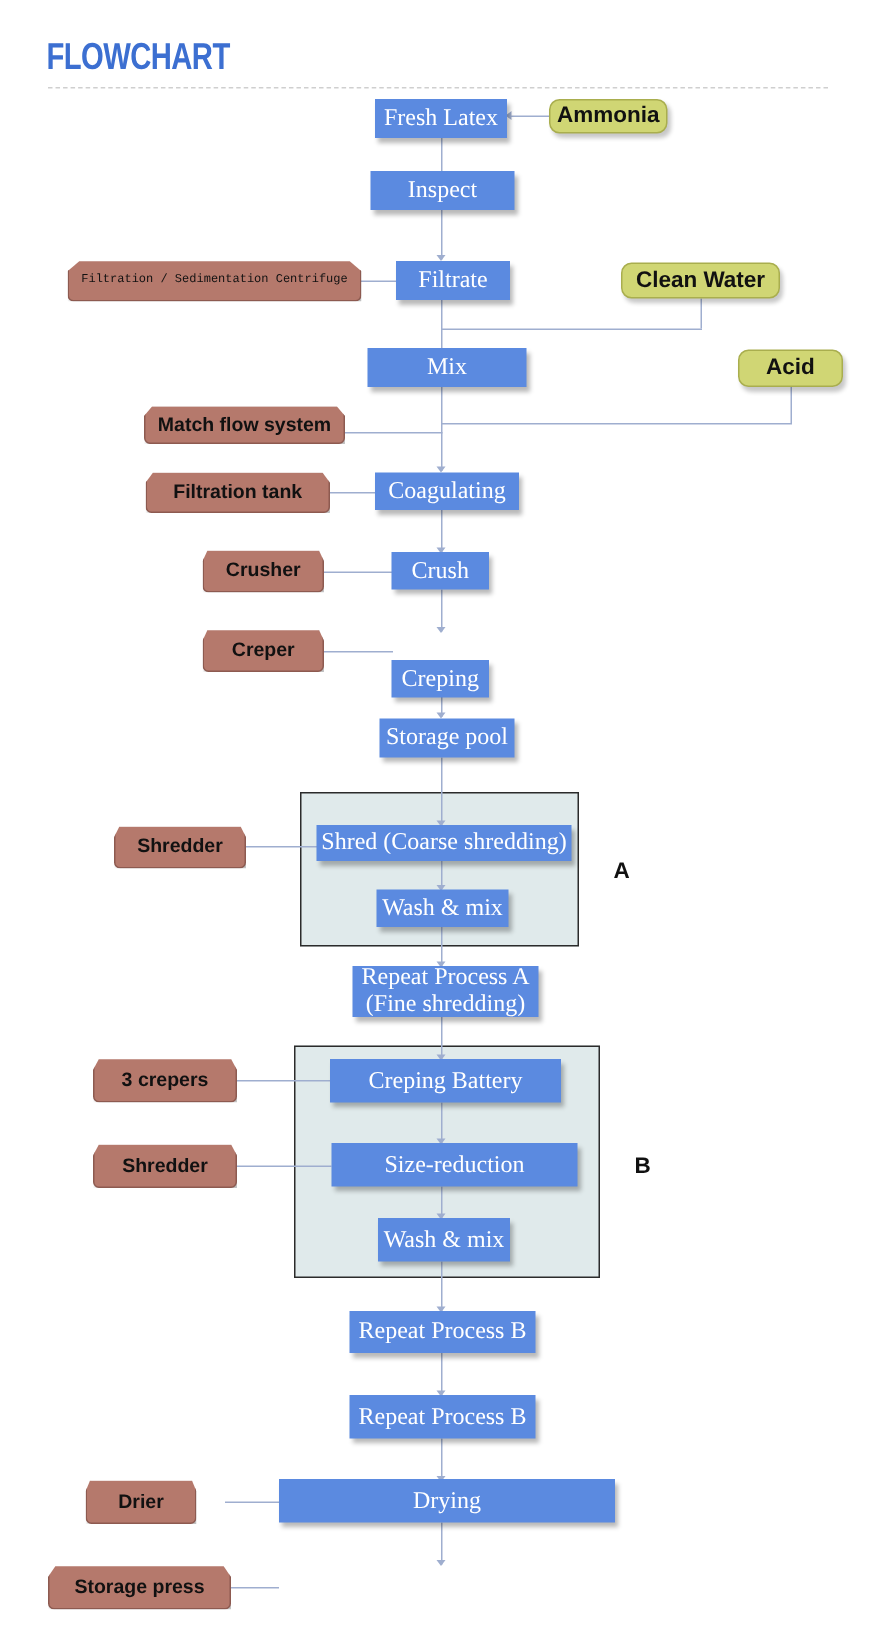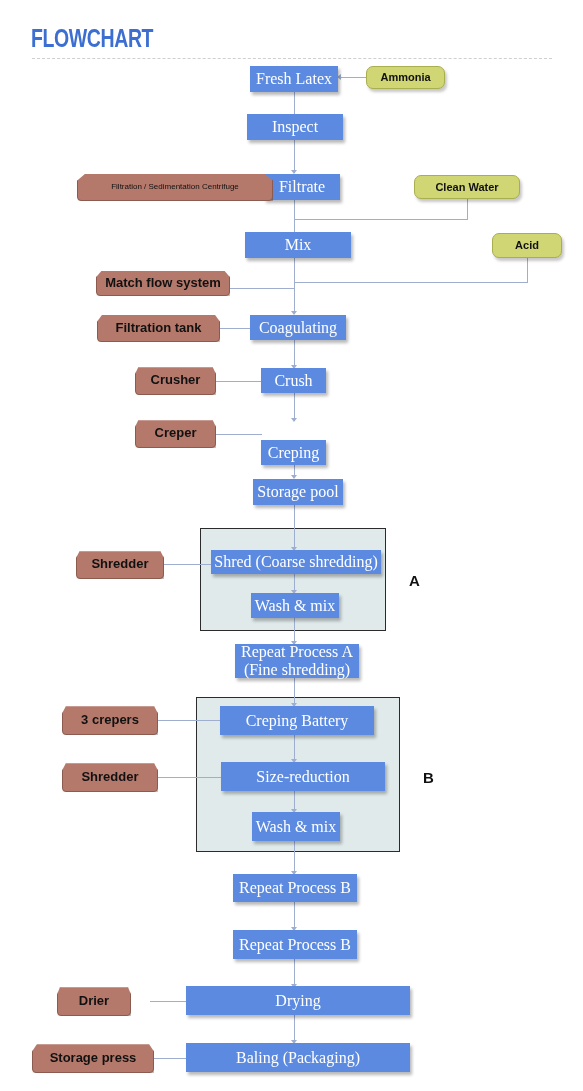--- a/index.html
+++ b/index.html
@@ -74,30 +74,30 @@
     background:#B5796C;
     border:1px solid #8D5A50;
     color:#111111;
     font-family:"Liberation Sans", sans-serif;
     font-weight:bold;
     font-size:13px;
     border-radius:4px;
     clip-path:polygon(0% 28%, 4% 4%, 96% 4%, 100% 28%, 100% 100%, 0% 100%);
     box-shadow:2px 3px 3px rgba(0,0,0,0.25);
   }
-  .equip.small{font-size:8px;font-weight:normal;font-family:Liberation Sans, sans-serif;margin-left:32px;}
+  .equip.small{font-size:8px;font-weight:normal;font-family:Liberation Mono, monospace;}
 
   
   .input-mat{
     background:#D0D674;
     border:1px solid #A9AE4E;
     color:#111111;
     font-family:"Liberation Sans", sans-serif;
     font-weight:bold;
-    font-size:11px;
+    font-size:15px;
     border-radius:7px;
     box-shadow:2px 3px 3px rgba(0,0,0,0.22);
   }
 </style>
 </head>
 <body>
 
 <div id="stage">
 
   <div class="title">FLOWCHART</div>
@@ -219,21 +219,20 @@
   <div class="node proc" style="left:221px;top:762px;width:164px;height:29px;">Size-reduction</div>
 
   <div class="node proc" style="left:252px;top:812px;width:88px;height:29px;">Wash &amp; mix</div>
 
   <div class="node proc" style="left:233px;top:874px;width:124px;height:28px;">Repeat Process B</div>
 
   <div class="node proc" style="left:233px;top:930px;width:124px;height:29px;">Repeat Process B</div>
 
   <div class="node proc" style="left:186px;top:986px;width:224px;height:29px;">Drying</div>
 
-  <div class="node proc" style="left:186px;top:1043px;width:224px;height:29px;">Baling (Packaging)</div>
 
   <div class="node equip small" style="left:45px;top:173px;width:196px;height:28px;">Filtration / Sedimentation Centrifuge</div>
 
   <div class="node equip" style="left:96px;top:270px;width:134px;height:26px;">Match flow system</div>
 
   <div class="node equip" style="left:97px;top:314px;width:123px;height:28px;">Filtration tank</div>
 
   <div class="node equip" style="left:135px;top:366px;width:81px;height:29px;">Crusher</div>
 
   <div class="node equip" style="left:135px;top:419px;width:81px;height:29px;">Creper</div>

